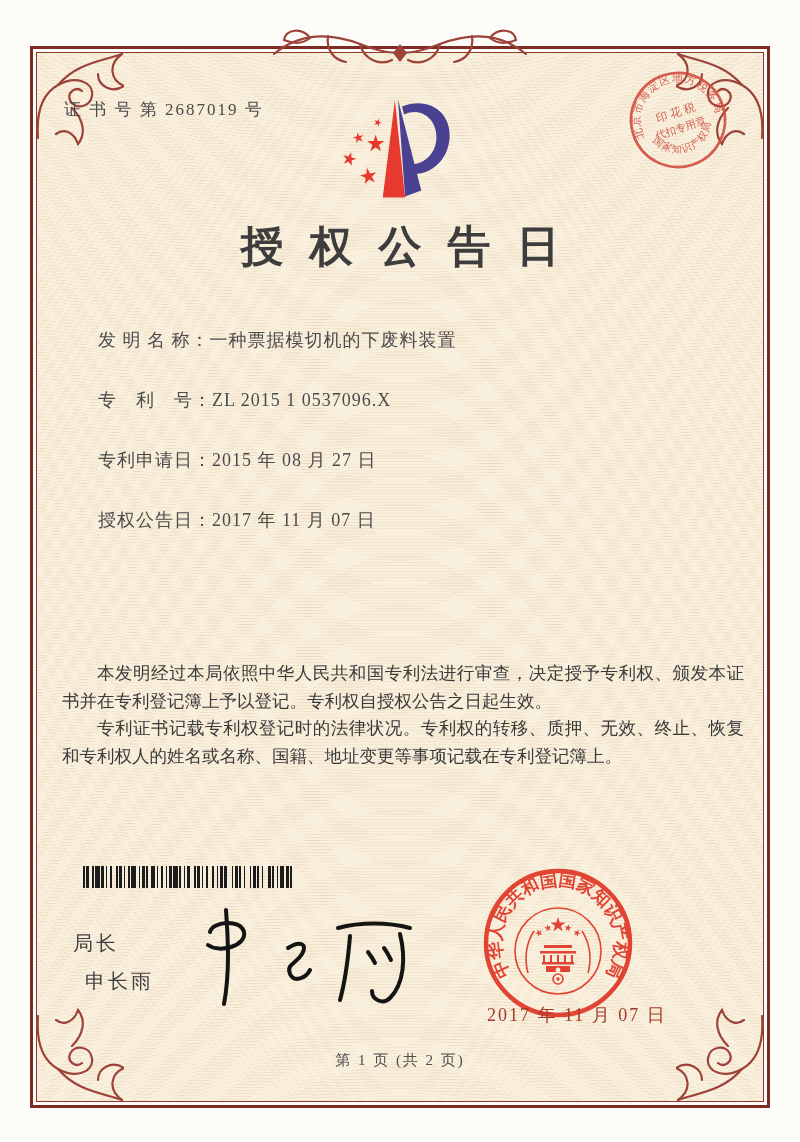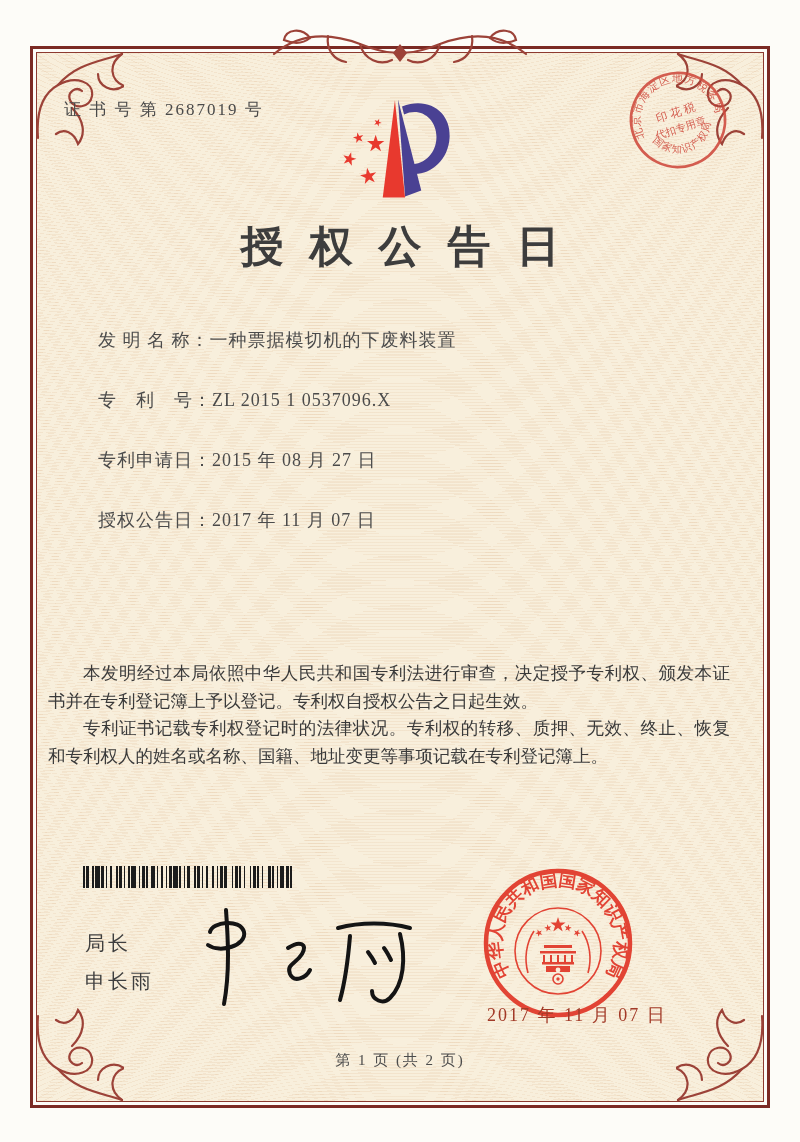--- a/index.html
+++ b/index.html
@@ -17,27 +17,27 @@
   .ornament{position:absolute;color:#9c4238;}
   
   .cert-no{position:absolute;left:64px;top:98px;font-size:17px;color:#4a4a4a;letter-spacing:2px;}
   .logo{position:absolute;left:325px;top:96px;}
   .stamp{position:absolute;left:616px;top:58px;opacity:.88;}
   .title{position:absolute;left:0;top:218px;width:800px;text-align:center;
          font-size:43px;font-weight:bold;color:#3d3d3d;letter-spacing:26px;text-indent:26px;}
   .rows{position:absolute;left:85px;top:328px;width:640px;margin-left:13px;}
   .field-row{height:60px;font-size:18px;color:#4b4b4b;letter-spacing:1px;white-space:nowrap;}
   .field-row .lab{display:inline-block;}
-  .paras{position:absolute;left:48px;top:660px;width:682px;}
+  .paras{position:absolute;left:62px;top:660px;width:682px;}
   .paras p{margin:0;font-size:17.5px;line-height:27.5px;color:#3a3a3a;
            text-indent:2em;text-align:justify;}
   .barcode{position:absolute;left:83px;top:866px;height:22px;display:flex;align-items:stretch;}
   .barcode .b{background:#1c1c1c;}
   .barcode .s{background:transparent;}
-  .director-title{position:absolute;left:85px;top:930px;font-size:20px;color:#3f3f3f;
+  .director-title{position:absolute;left:73px;top:930px;font-size:20px;color:#3f3f3f;
                   letter-spacing:3px;font-family:Liberation Serif, serif;}
   .director-name{position:absolute;left:85px;top:968px;font-size:20px;color:#3f3f3f;
                  letter-spacing:3px;font-family:"Liberation Sans",sans-serif;}
   .signature{position:absolute;left:192px;top:898px;}
   .seal{position:absolute;left:478px;top:863px;opacity:.95;}
   .seal-date{position:absolute;left:487px;top:1003px;font-size:18px;color:#a23a28;
              letter-spacing:2px;z-index:5;}
   .footer{position:absolute;left:0;top:1051px;width:800px;text-align:center;
           font-size:15px;color:#4c4c4c;letter-spacing:2px;}
   svg text{font-family:"Liberation Serif",serif;}

